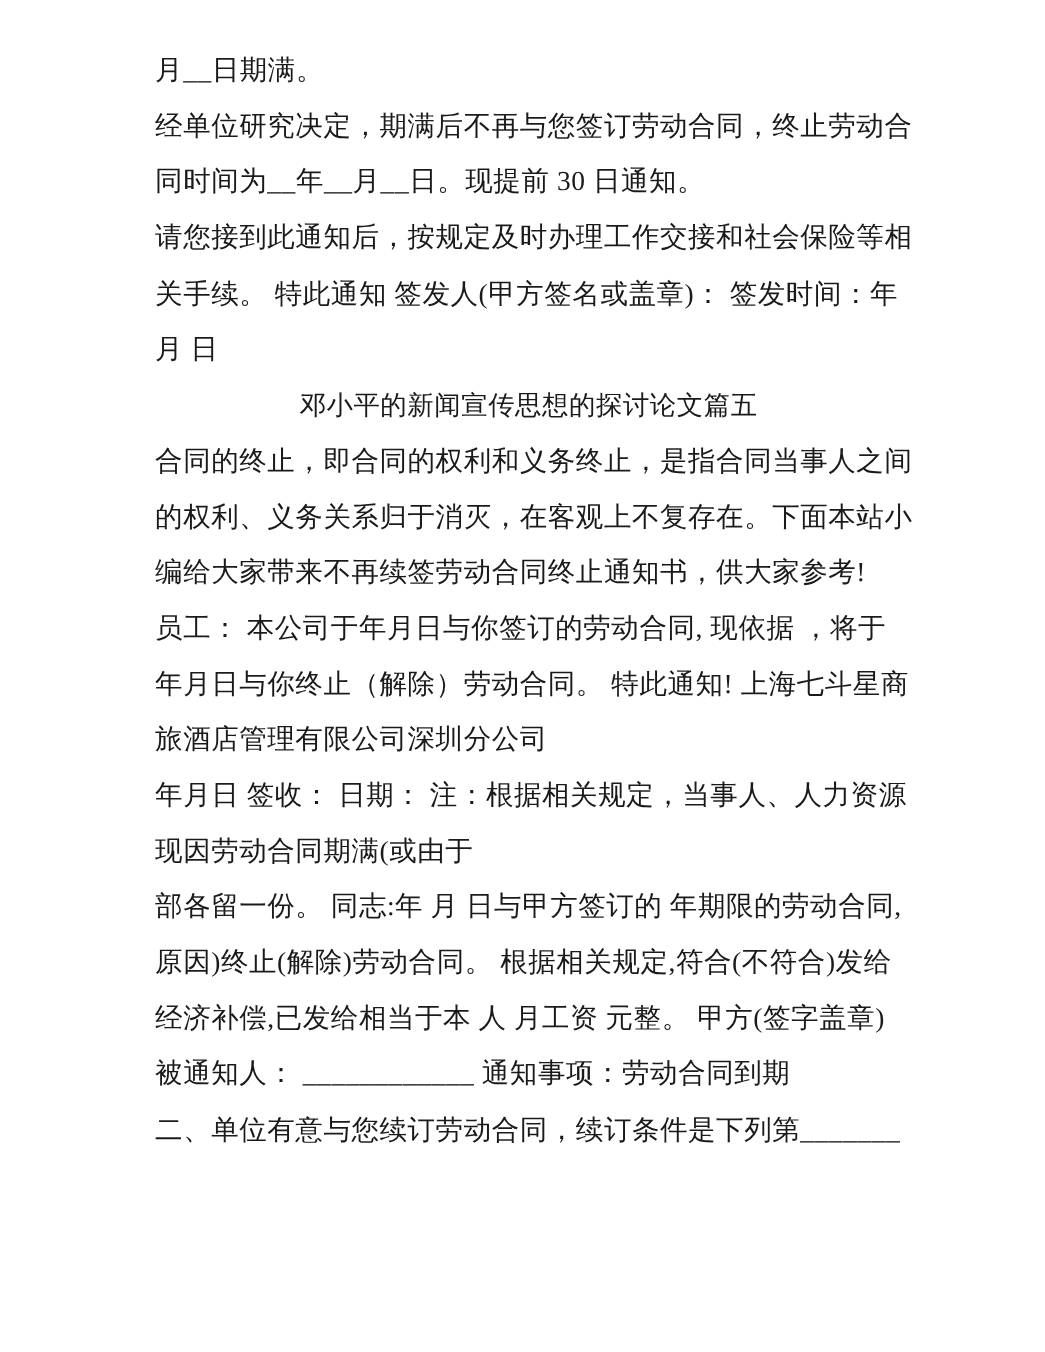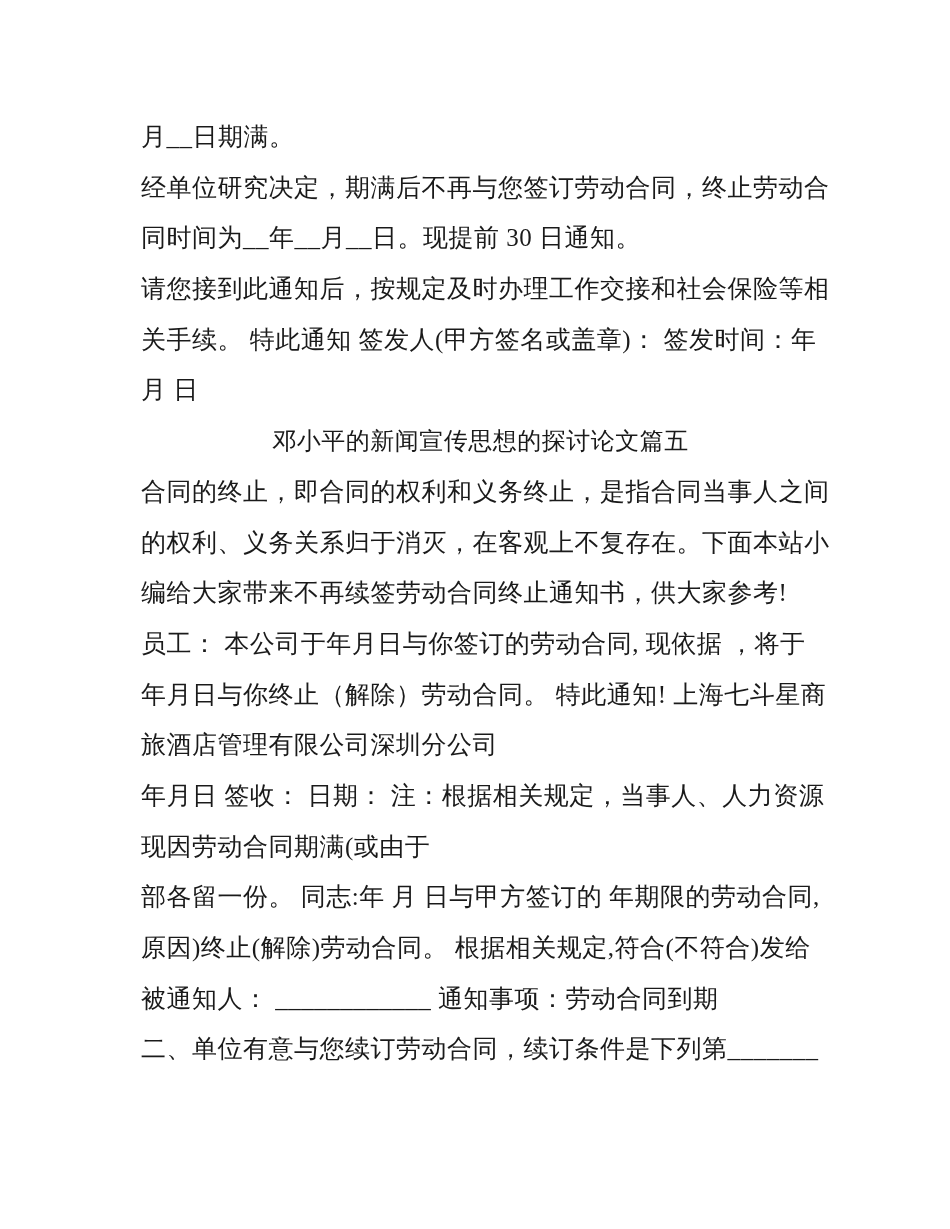--- a/index.html
+++ b/index.html
@@ -11,21 +11,21 @@
     width: 950px;
     height: 1229px;
     overflow: hidden;
     font-family: "Liberation Serif", "DejaVu Serif", serif;
     color: #1a1a1a;
   }
   .page {
     box-sizing: border-box;
     width: 950px;
     height: 1229px;
-    padding: 112px 130px 0 141px;
+    padding: 40px 130px 0 141px;
     background: #ffffff;
   }
   .line {
     font-size: 25px;
     height: 50.7px;
     line-height: 50.7px;
     white-space: pre;
     letter-spacing: 0.5px;
     text-align: left;
   }
@@ -48,15 +48,16 @@
   <div class="line">合同的终止，即合同的权利和义务终止，是指合同当事人之间</div>
   <div class="line">的权利、义务关系归于消灭，在客观上不复存在。下面本站小</div>
   <div class="line">编给大家带来不再续签劳动合同终止通知书，供大家参考!</div>
   <div class="line">员工： 本公司于年月日与你签订的劳动合同, 现依据 ，将于</div>
   <div class="line">年月日与你终止（解除）劳动合同。 特此通知! 上海七斗星商</div>
   <div class="line">旅酒店管理有限公司深圳分公司</div>
   <div class="line">年月日 签收： 日期： 注：根据相关规定，当事人、人力资源</div>
   <div class="line">现因劳动合同期满(或由于</div>
   <div class="line">部各留一份。 同志:年 月 日与甲方签订的 年期限的劳动合同,</div>
   <div class="line">原因)终止(解除)劳动合同。 根据相关规定,符合(不符合)发给</div>
+  <div class="line">经济补偿,已发给相当于本 人 月工资 元整。 甲方(签字盖章)</div>
   <div class="line">被通知人： ____________ 通知事项：劳动合同到期</div>
   <div class="line">二、单位有意与您续订劳动合同，续订条件是下列第_______</div>
 </div>
 
 </body></html>

